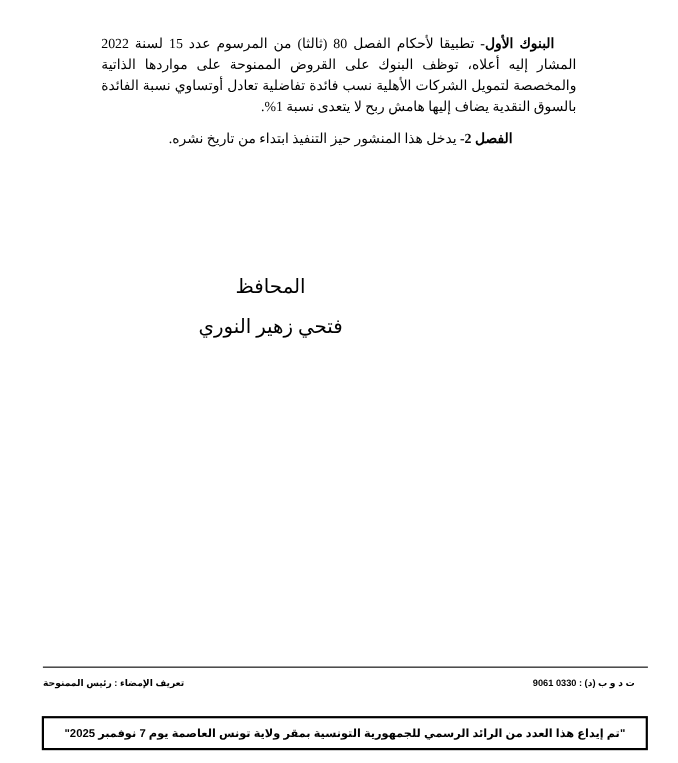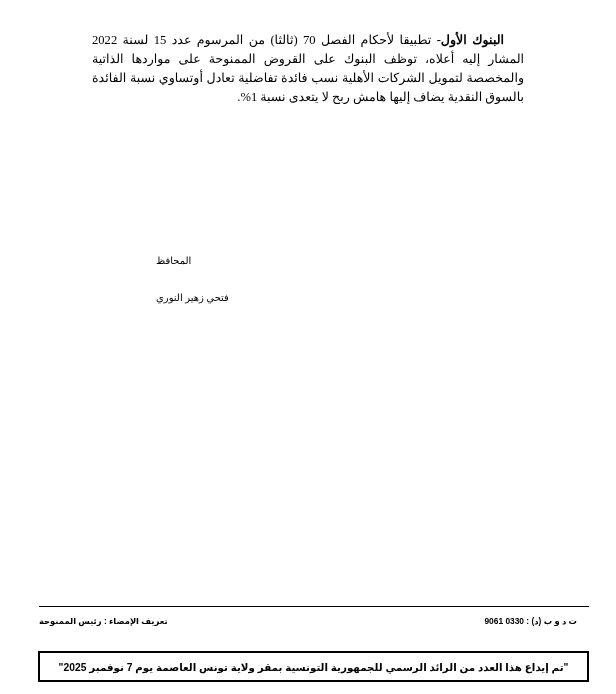--- a/index.html
+++ b/index.html
@@ -55,22 +55,22 @@
     font-weight: bold;
   }
 
   
   .signature {
     position: absolute;
     top: 250px;
     right: 280px;
     width: 180px;
     direction: rtl;
-    text-align: left;
-    font-size: 10px;
+    text-align: center;
+    font-size: 18px;
     line-height: 21px;
   }
   .signature-title {
     font-weight: normal;
   }
   .signature-name {
     font-weight: normal;
     margin-top: 16px;
   }
 
@@ -130,23 +130,26 @@
     text-align: center;
     white-space: nowrap;
   }
 </style>
 </head>
 <body>
 
 <div class="page">
 
   <p class="article-block" id="article-one">
-    <span class="article-label">البنوك الأول-</span><span> تطبيقا لأحكام الفصل 70 (ثالثا) من المرسوم عدد 15 لسنة 2022 المشار إليه أعلاه، توظف البنوك على القروض الممنوحة على مواردها الذاتية والمخصصة لتمويل الشركات الأهلية نسب فائدة تفاضلية تعادل أوتساوي نسبة الفائدة بالسوق النقدية يضاف إليها هامش ربح لا يتعدى نسبة 1%.</span>
+    <span class="article-label">البنوك الأول-</span><span> تطبيقا لأحكام الفصل 80 (ثالثا) من المرسوم عدد 15 لسنة 2022 المشار إليه أعلاه، توظف البنوك على القروض الممنوحة على مواردها الذاتية والمخصصة لتمويل الشركات الأهلية نسب فائدة تفاضلية تعادل أوتساوي نسبة الفائدة بالسوق النقدية يضاف إليها هامش ربح لا يتعدى نسبة 1%.</span>
   </p>
 
+  <p class="article-block" id="article-two">
+    <span class="article-label">الفصل 2-</span><span> يدخل هذا المنشور حيز التنفيذ ابتداء من تاريخ نشره.</span>
+  </p>
 
   <div class="signature">
     <div class="signature-title">المحافظ</div>
     <div class="signature-name">فتحي زهير النوري</div>
   </div>
 
   <div class="footer-rule"></div>
 
   <div class="footer-row">
     <span class="footer-cell center-cell">ت د و ب (د) : 0330 9061</span>

